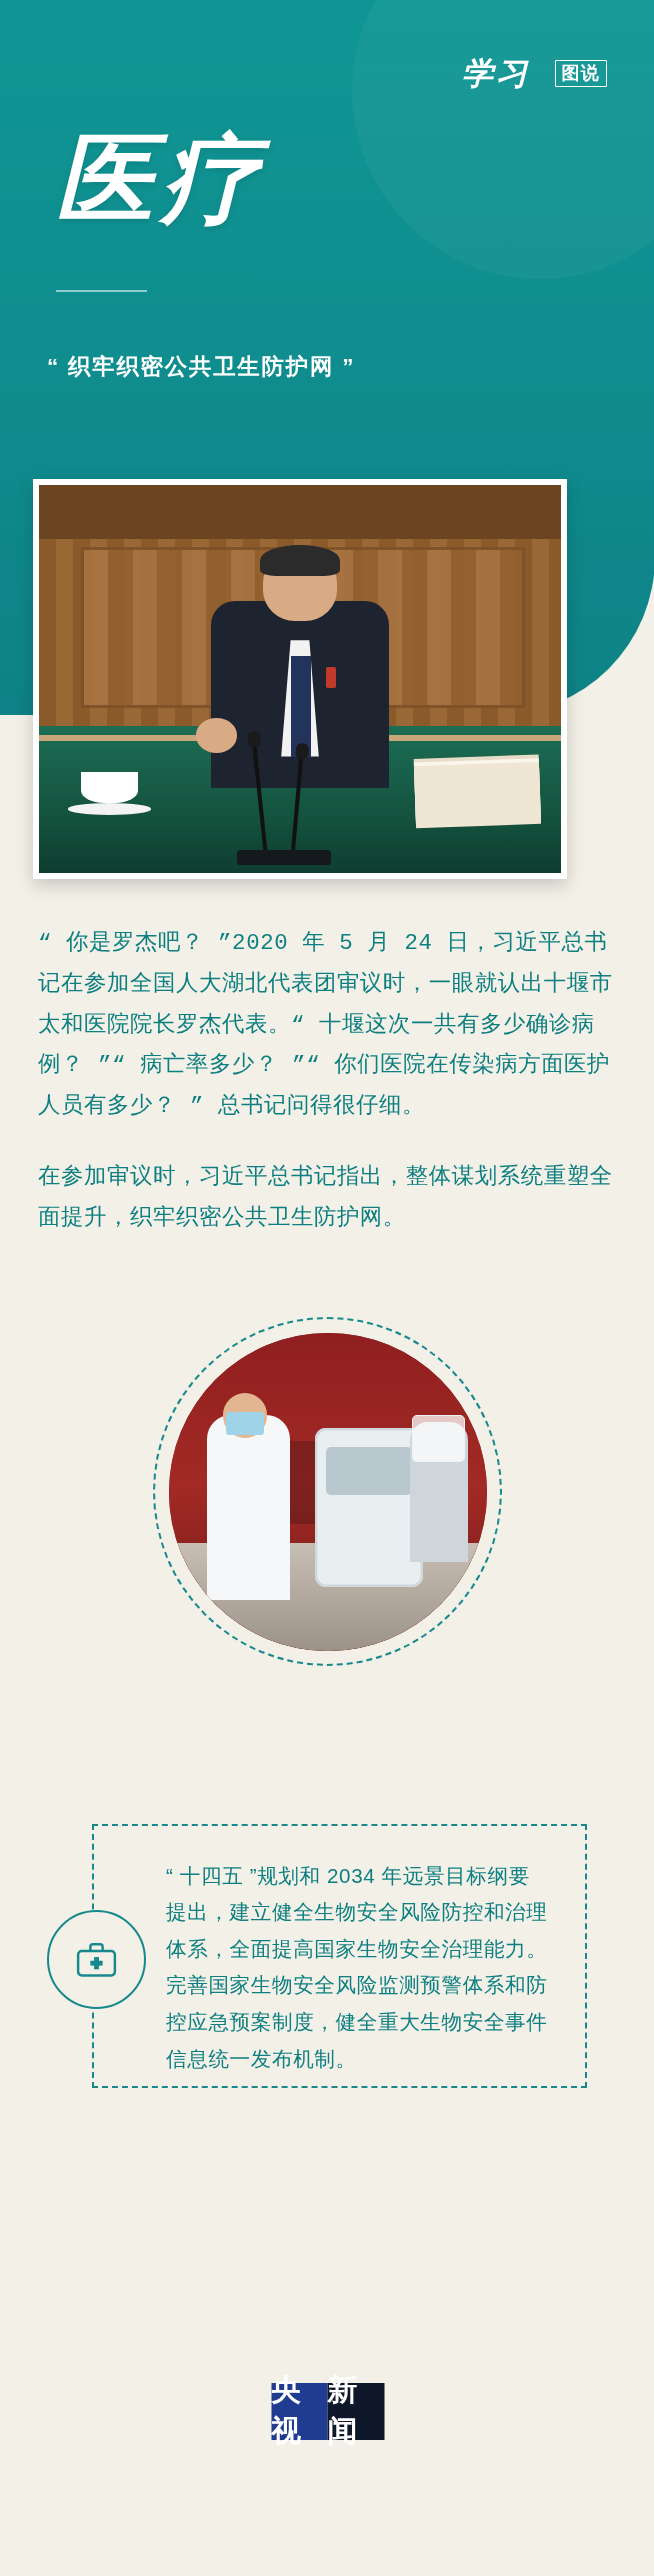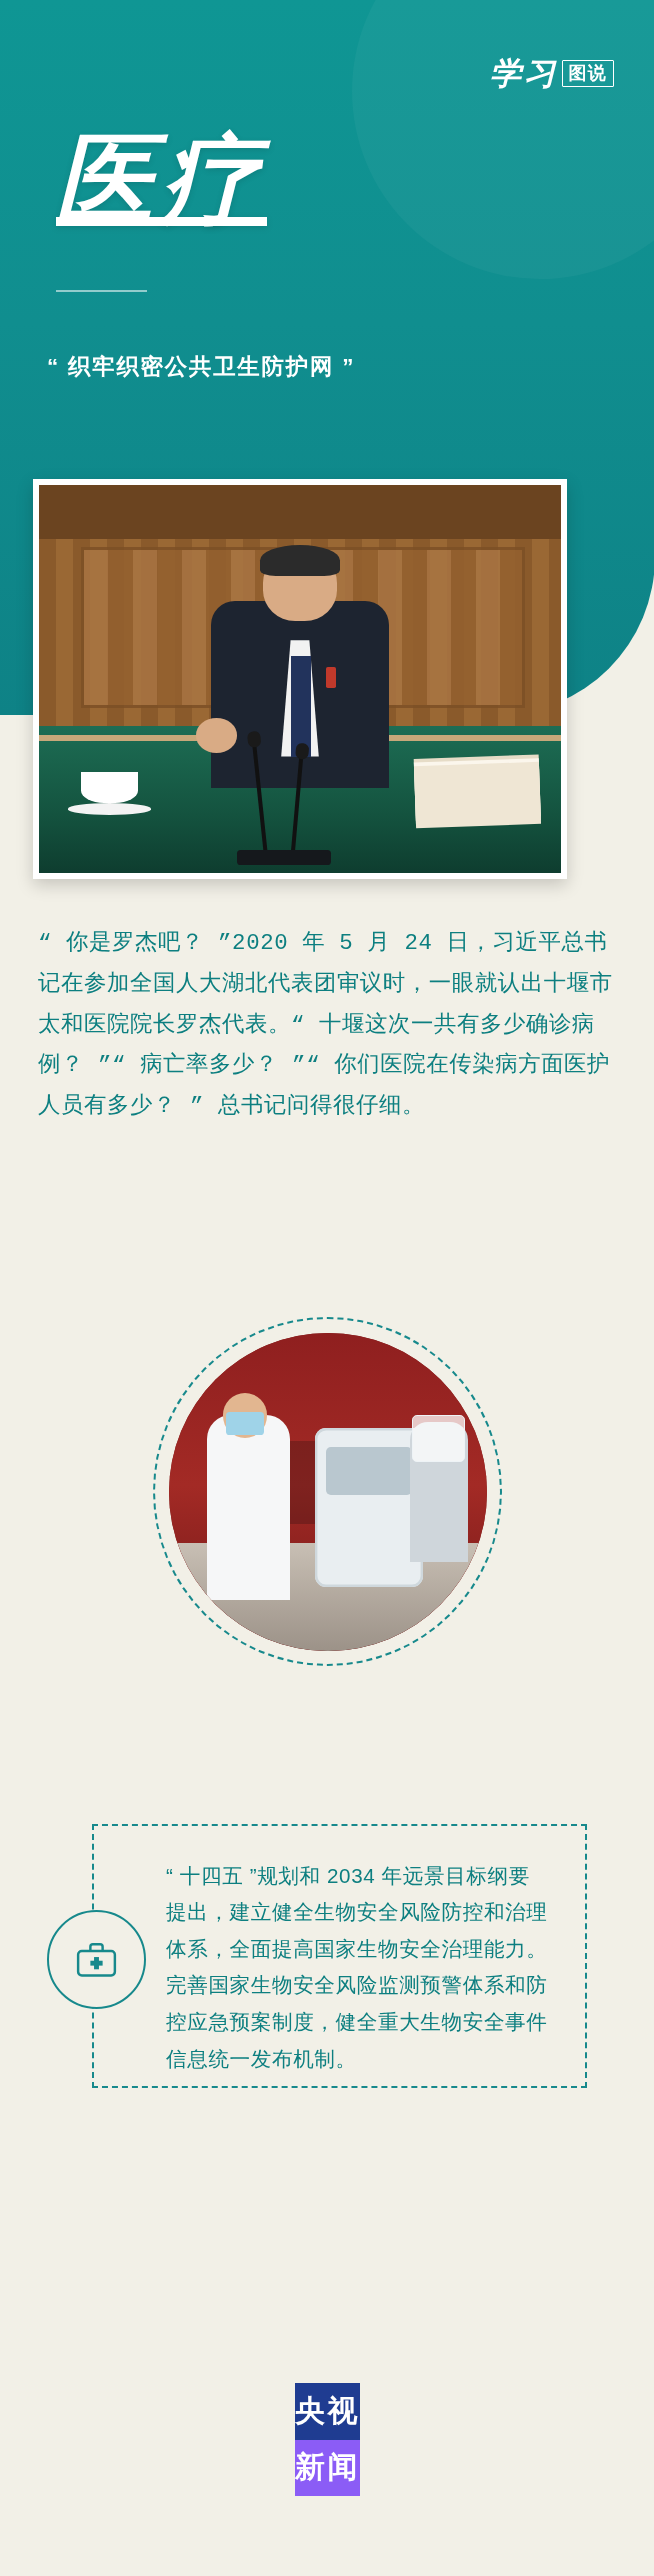--- a/index.html
+++ b/index.html
@@ -29,24 +29,24 @@
   }
   .header-deco {
     position: absolute;
     right: -73px; top: -97px;
     width: 376px; height: 376px;
     border-radius: 50%;
     background: rgba(255,255,255,0.04);
   }
   .brand {
     position: absolute;
-    right: 41px; top: 58px;
+    right: 48px; top: 58px;
     display: flex;
     align-items: center;
-    gap: 4px;
+    gap: 25px;
   }
   .brand-main {
     color: #ffffff;
     font-family: "Liberation Serif", serif;
     font-size: 31.5px;
     font-weight: bold;
     font-style: italic;
     letter-spacing: 2.4px;
     line-height: 1;
   }
@@ -65,21 +65,20 @@
     position: absolute;
     left: 56px; top: 129px;
     color: #ffffff;
     font-family: "Liberation Serif", serif;
     font-size: 97px;
     font-weight: bold;
     font-style: italic;
     letter-spacing: 8.5px;
     line-height: 1.05;
     text-shadow: 0 1.8px 6px rgba(0,0,0,0.12);
-    text-decoration: underline;
   }
   .subtitle {
     position: absolute;
     left: 47px; top: 315px;
     color: #ffffff;
     font-size: 22.4px;
     letter-spacing: 1.8px;
     font-weight: bold;
     margin-top: 36px;
   }
@@ -316,36 +315,35 @@
     display: flex;
     align-items: center;
     justify-content: center;
   }
 
   
   .footer-logo {
     position: absolute;
     left: 50%; top: 2383px;
     transform: translateX(-50%);
-    width: 132px; height: 113px;
+    width: 113px; height: 113px;
     display: flex;
-    flex-direction: column;
-    align-items: center;
+    flex-direction: row;
   }
   .fl-top {
     height: 50%;
     background: #1f3c91;
     color: #fff;
     display: flex; align-items: center; justify-content: center;
     font-size: 30px; font-weight: bold; letter-spacing: 2.4px;
     font-family: "Liberation Serif", serif;
   }
   .fl-bottom {
     height: 50%;
-    background: #8b5cf6;
+    background: #0f172a;
     color: #fff;
     display: flex; align-items: center; justify-content: center;
     font-size: 30px; font-weight: bold; letter-spacing: 2.4px;
     font-family: "Liberation Serif", serif;
   }
 </style>
 </head>
 <body>
 
 <div class="page">
@@ -378,20 +376,21 @@
     <div class="hp-hand"></div>
     <div class="hp-saucer"></div>
     <div class="hp-cup"></div>
     <div class="hp-mic1"></div>
     <div class="hp-mic2"></div>
     <div class="hp-mic-base"></div>
     <div class="hp-papers"></div>
   </div>
 
   <div class="body-text p1">“ 你是罗杰吧？ ”2020 年 5 月 24 日，习近平总书记在参加全国人大湖北代表团审议时，一眼就认出十堰市太和医院院长罗杰代表。“ 十堰这次一共有多少确诊病例？ ”“ 病亡率多少？ ”“ 你们医院在传染病方面医护人员有多少？ ” 总书记问得很仔细。</div>
+  <div class="body-text p2">在参加审议时，习近平总书记指出，整体谋划系统重塑全面提升，织牢织密公共卫生防护网。</div>
 
   <div class="circle-photo-wrap">
     <div class="circle-dashed"></div>
     <div class="circle-photo">
       <div class="cp-bg"></div>
       <div class="cp-floor"></div>
       <div class="cp-crowd"></div>
       <div class="cp-machine">
         <div class="cp-machine-screen"></div>
       </div>

